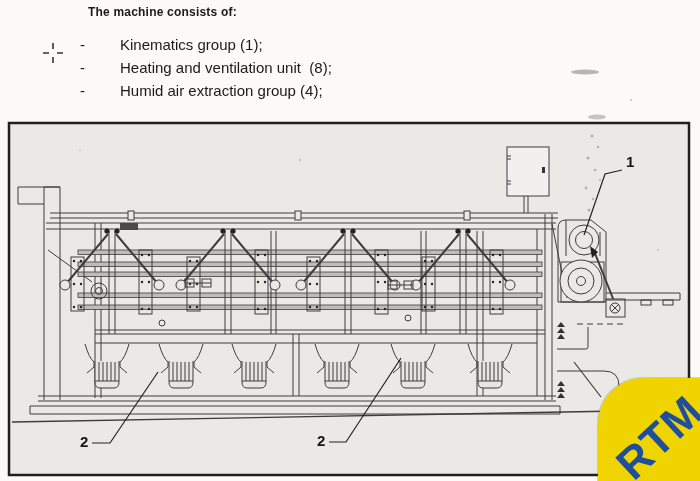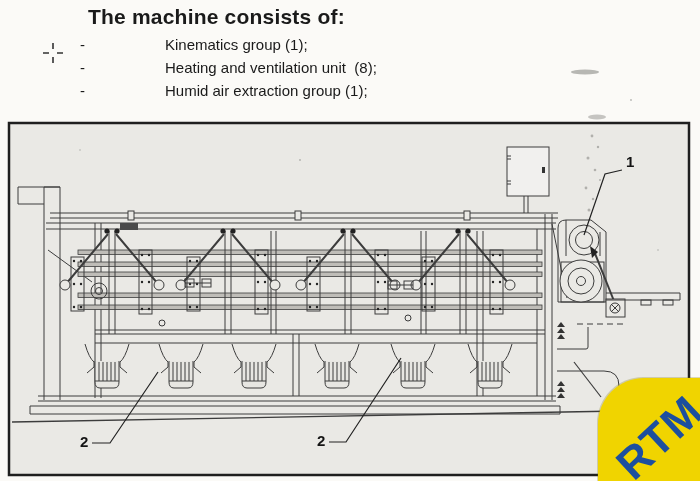--- a/index.html
+++ b/index.html
@@ -4,28 +4,28 @@
 <style>
   html,body{margin:0;padding:0;}
   body{
     width:700px;height:481px;overflow:hidden;position:relative;
     background:#fbfaf7;
     font-family:"Liberation Sans",sans-serif;
     color:#1a1a1a;
   }
   .intro-title{
     position:absolute;left:88px;top:5px;
-    font-size:21px;font-weight:bold;letter-spacing:.2px;
+    font-size:12px;font-weight:bold;letter-spacing:.2px;
   }
   .intro-list{
     position:absolute;left:80px;top:37px;
   }
   .intro-row{display:flex;line-height:16px;margin-bottom:7px;font-size:15px;}
   .intro-dash{width:40px;flex:0 0 40px;}
-  .intro-label{white-space:pre;margin-left:45px;}
+  .intro-label{white-space:pre;}
   #figure-svg{position:absolute;left:0;top:0;z-index:1;}
   .rtm-logo{
     position:absolute;left:598px;top:378px;width:115px;height:115px;
     border-radius:46px 4px 0 4px;
     z-index:5;
     display:flex;align-items:center;justify-content:center;
     box-shadow:-1px -1px 0 rgba(120,110,0,.25);
   }
   .rtm-logo span{
     display:block;
@@ -42,21 +42,21 @@
   <div class="intro-row">
     <span class="intro-dash">-</span>
     <span class="intro-label">Kinematics group (1);</span>
   </div>
   <div class="intro-row">
     <span class="intro-dash">-</span>
     <span class="intro-label">Heating and ventilation unit  (8);</span>
   </div>
   <div class="intro-row">
     <span class="intro-dash">-</span>
-    <span class="intro-label">Humid air extraction group (1);</span>
+    <span class="intro-label">Humid air extraction group (4);</span>
   </div>
 </div>
 
 <svg id="figure-svg" width="700" height="481" viewBox="0 0 700 481">
 
   <defs>
 
     <g id="aframe">
       <rect x="-41" y="257" width="13" height="54" fill="none"></rect>
       <rect x="27" y="250" width="13" height="64" fill="none"></rect>

